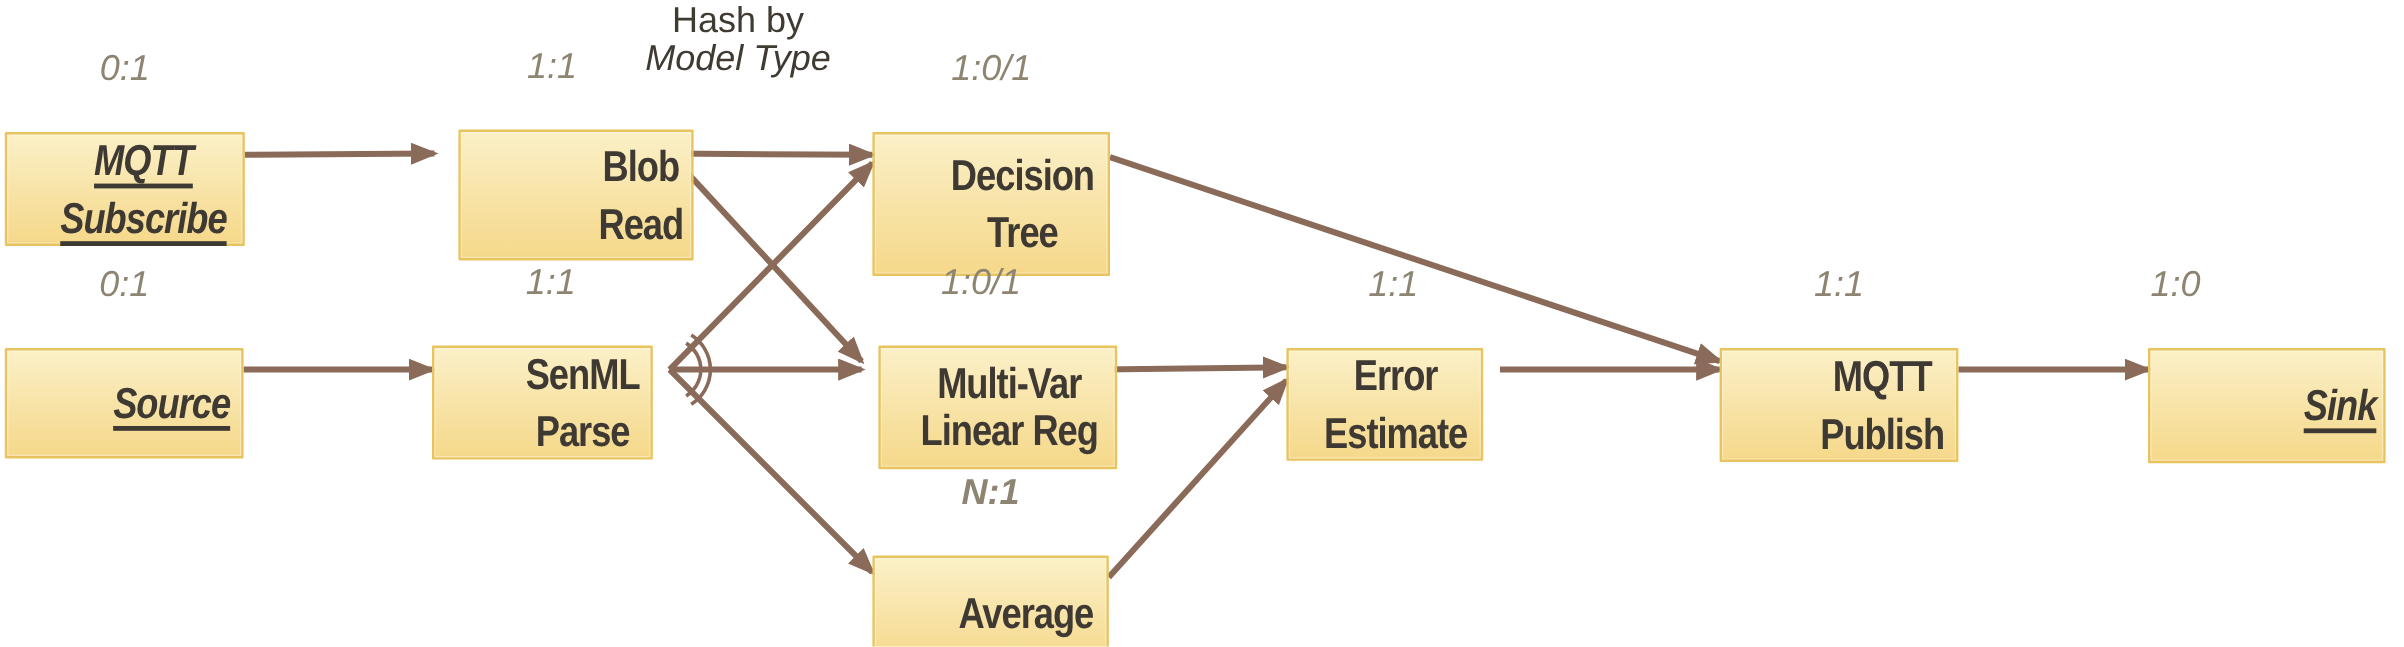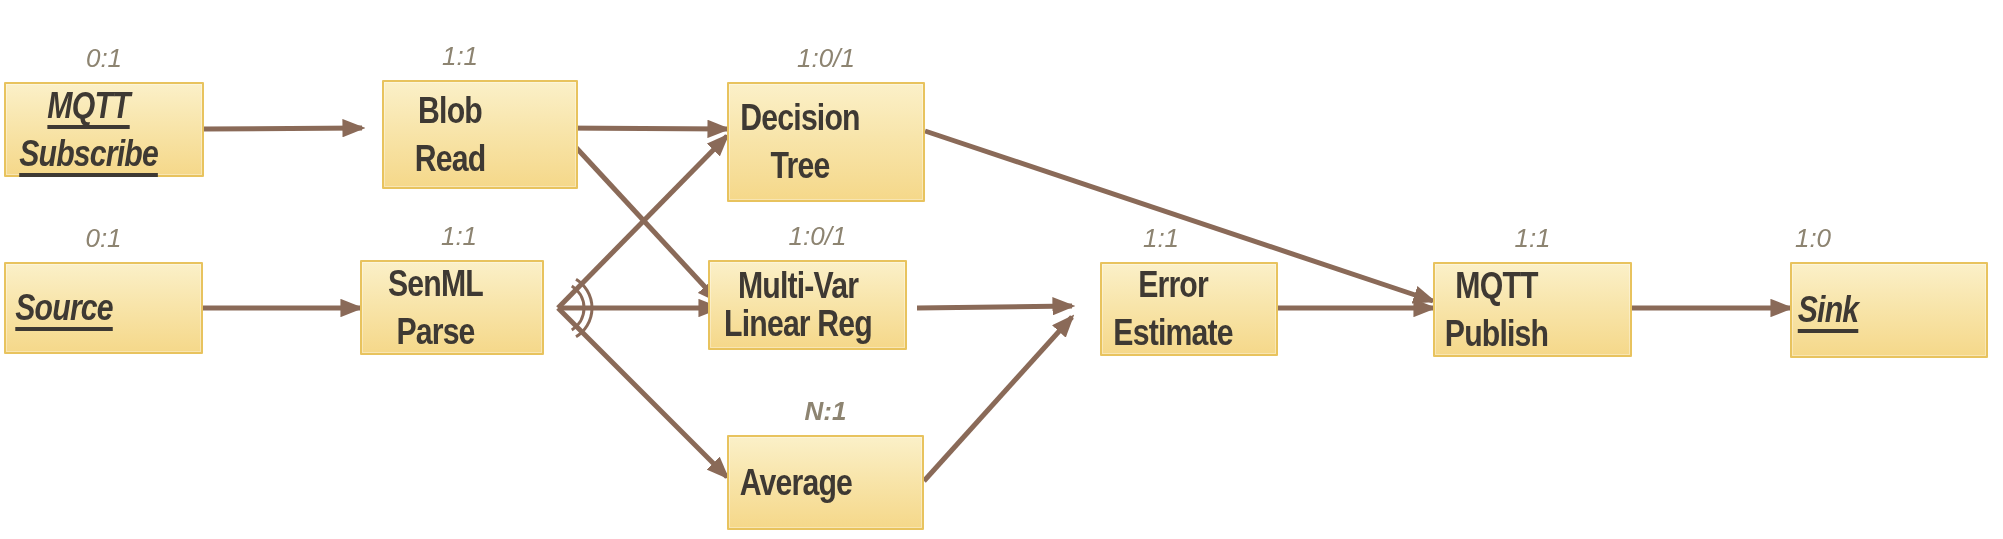--- a/index.html
+++ b/index.html
@@ -6,28 +6,29 @@
   .canvas {
     position: relative;
     width: 2003px; height: 539px;
     background: #ffffff;
     font-family: "Liberation Sans", sans-serif;
     overflow: hidden;
   }
   svg.edge-layer { position: absolute; left: 0; top: 0; width: 2003px; height: 539px; }
   .node {
     position: absolute;
-    display: flex; align-items: center; justify-content: flex-start;
+    display: flex; align-items: center; justify-content: flex-end;
     box-sizing: border-box;
     background: linear-gradient(180deg, #FBF0C8 0%, #F8E5AB 45%, #F5D88A 100%);
     border: 2px solid #E8C35E;
     border-radius: 1px;
     box-shadow: inset 0 0 0 1px rgba(255,255,255,0.35);
     color: #3E3933;
     text-align: center;
+    margin-top: 28px;
   }
   .node .label {
     display: inline-block;
     font-weight: bold;
     font-size: 36px;
     line-height: 1.32;
     letter-spacing: -1px;
     transform: scaleX(0.84);
     transform-origin: center center;
     white-space: nowrap;
@@ -37,21 +38,21 @@
     font-style: italic;
     text-decoration: underline;
     text-decoration-thickness: 3.5px;
     text-underline-offset: 7px;
   }
   .label .line { display: block; }
   .ratio {
     position: absolute;
     text-align: center;
     font-style: italic;
-    font-size: 26px;
+    font-size: 30px;
     line-height: 32px;
     color: #8D8471;
     letter-spacing: 0px;
     white-space: nowrap;
   }
   .annotation {
     position: absolute;
     transform: translateX(-50%);
     text-align: center;
     font-size: 30px;
@@ -120,34 +121,34 @@
         </div>
       </div>
       <div class="ratio" style="left: 360px; width: 198px; top: 220px;">1:1</div>
       <div class="node" style="left: 360px; top: 260px; width: 184px; height: 95px; padding-left: 17px;">
         <div class="label">
           <span class="line">SenML</span>
           <span class="line">Parse</span>
         </div>
       </div>
       <div class="ratio" style="left: 718px; width: 199px; top: 220px;">1:0/1</div>
-      <div class="node tight" style="left: 708px; top: 260px; width: 199px; height: 90px;">
+      <div class="node tight" style="left: 732px; top: 260px; width: 199px; height: 103px;">
         <div class="label">
           <span class="line">Multi-Var</span>
           <span class="line">Linear Reg</span>
         </div>
       </div>
       <div class="ratio" style="left: 727px; width: 197px; top: 395px; font-weight: bold;">N:1</div>
       <div class="node" style="left: 727px; top: 435px; width: 197px; height: 95px;">
         <div class="label">
           <span class="line">Average</span>
         </div>
       </div>
       <div class="ratio" style="left: 1072px; width: 178px; top: 222px;">1:1</div>
-      <div class="node" style="left: 1100px; top: 262px; width: 178px; height: 94px;">
+      <div class="node" style="left: 1072px; top: 262px; width: 164px; height: 94px;">
         <div class="label">
           <span class="line">Error</span>
           <span class="line">Estimate</span>
         </div>
       </div>
       <div class="ratio" style="left: 1433px; width: 199px; top: 222px;">1:1</div>
       <div class="node" style="left: 1433px; top: 262px; width: 199px; height: 95px;">
         <div class="label">
           <span class="line">MQTT</span>
           <span class="line">Publish</span>
@@ -155,14 +156,16 @@
       </div>
       <div class="ratio" style="left: 1714px; width: 198px; top: 222px;">1:0</div>
       <div class="node reference" style="left: 1790px; top: 262px; width: 198px; height: 96px;">
         <div class="label">
           <span class="line">Sink</span>
         </div>
       </div>
     </div>
 
   <div class="annotation" id="hash-annotation" style="left: 615px; top: 2px;">
+    <div class="l1">Hash by</div>
+    <div class="l2">Model Type</div>
   </div>
 </div>
 
 </body></html>

